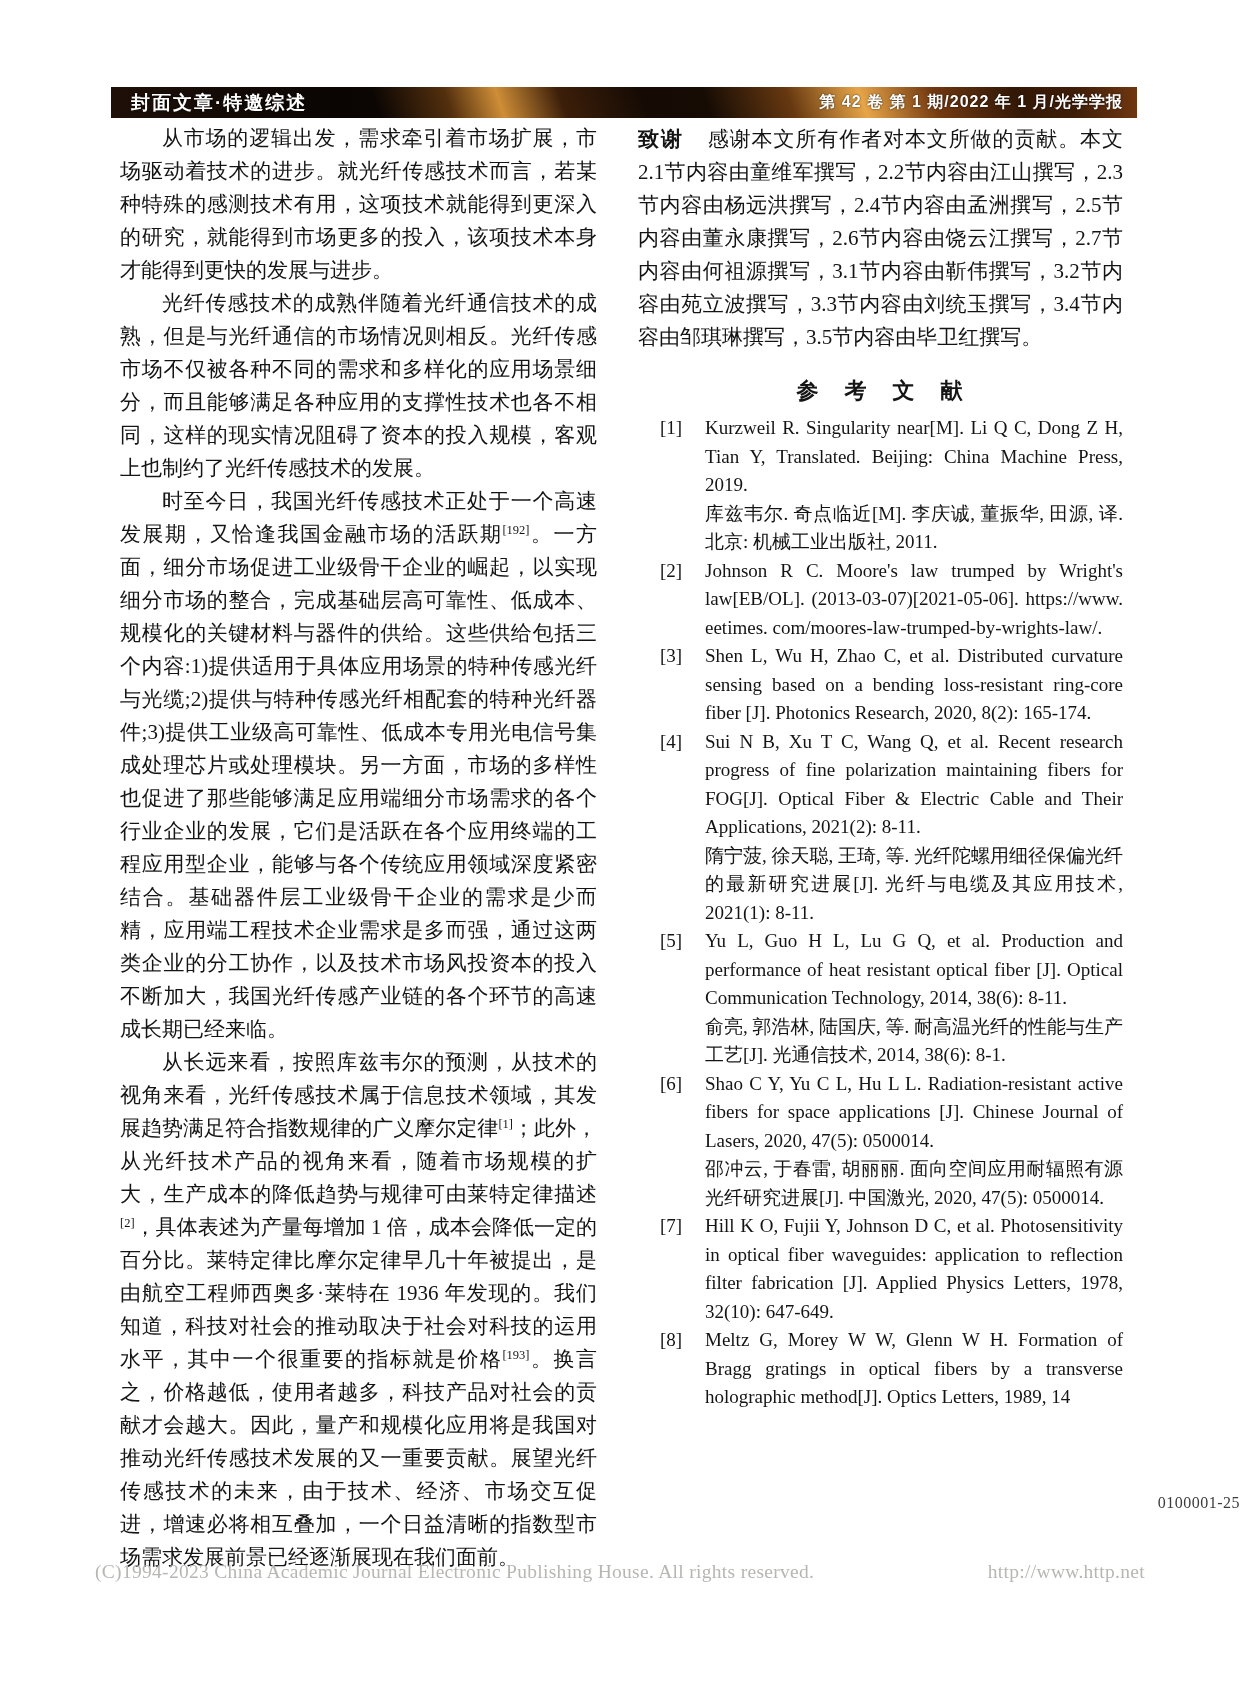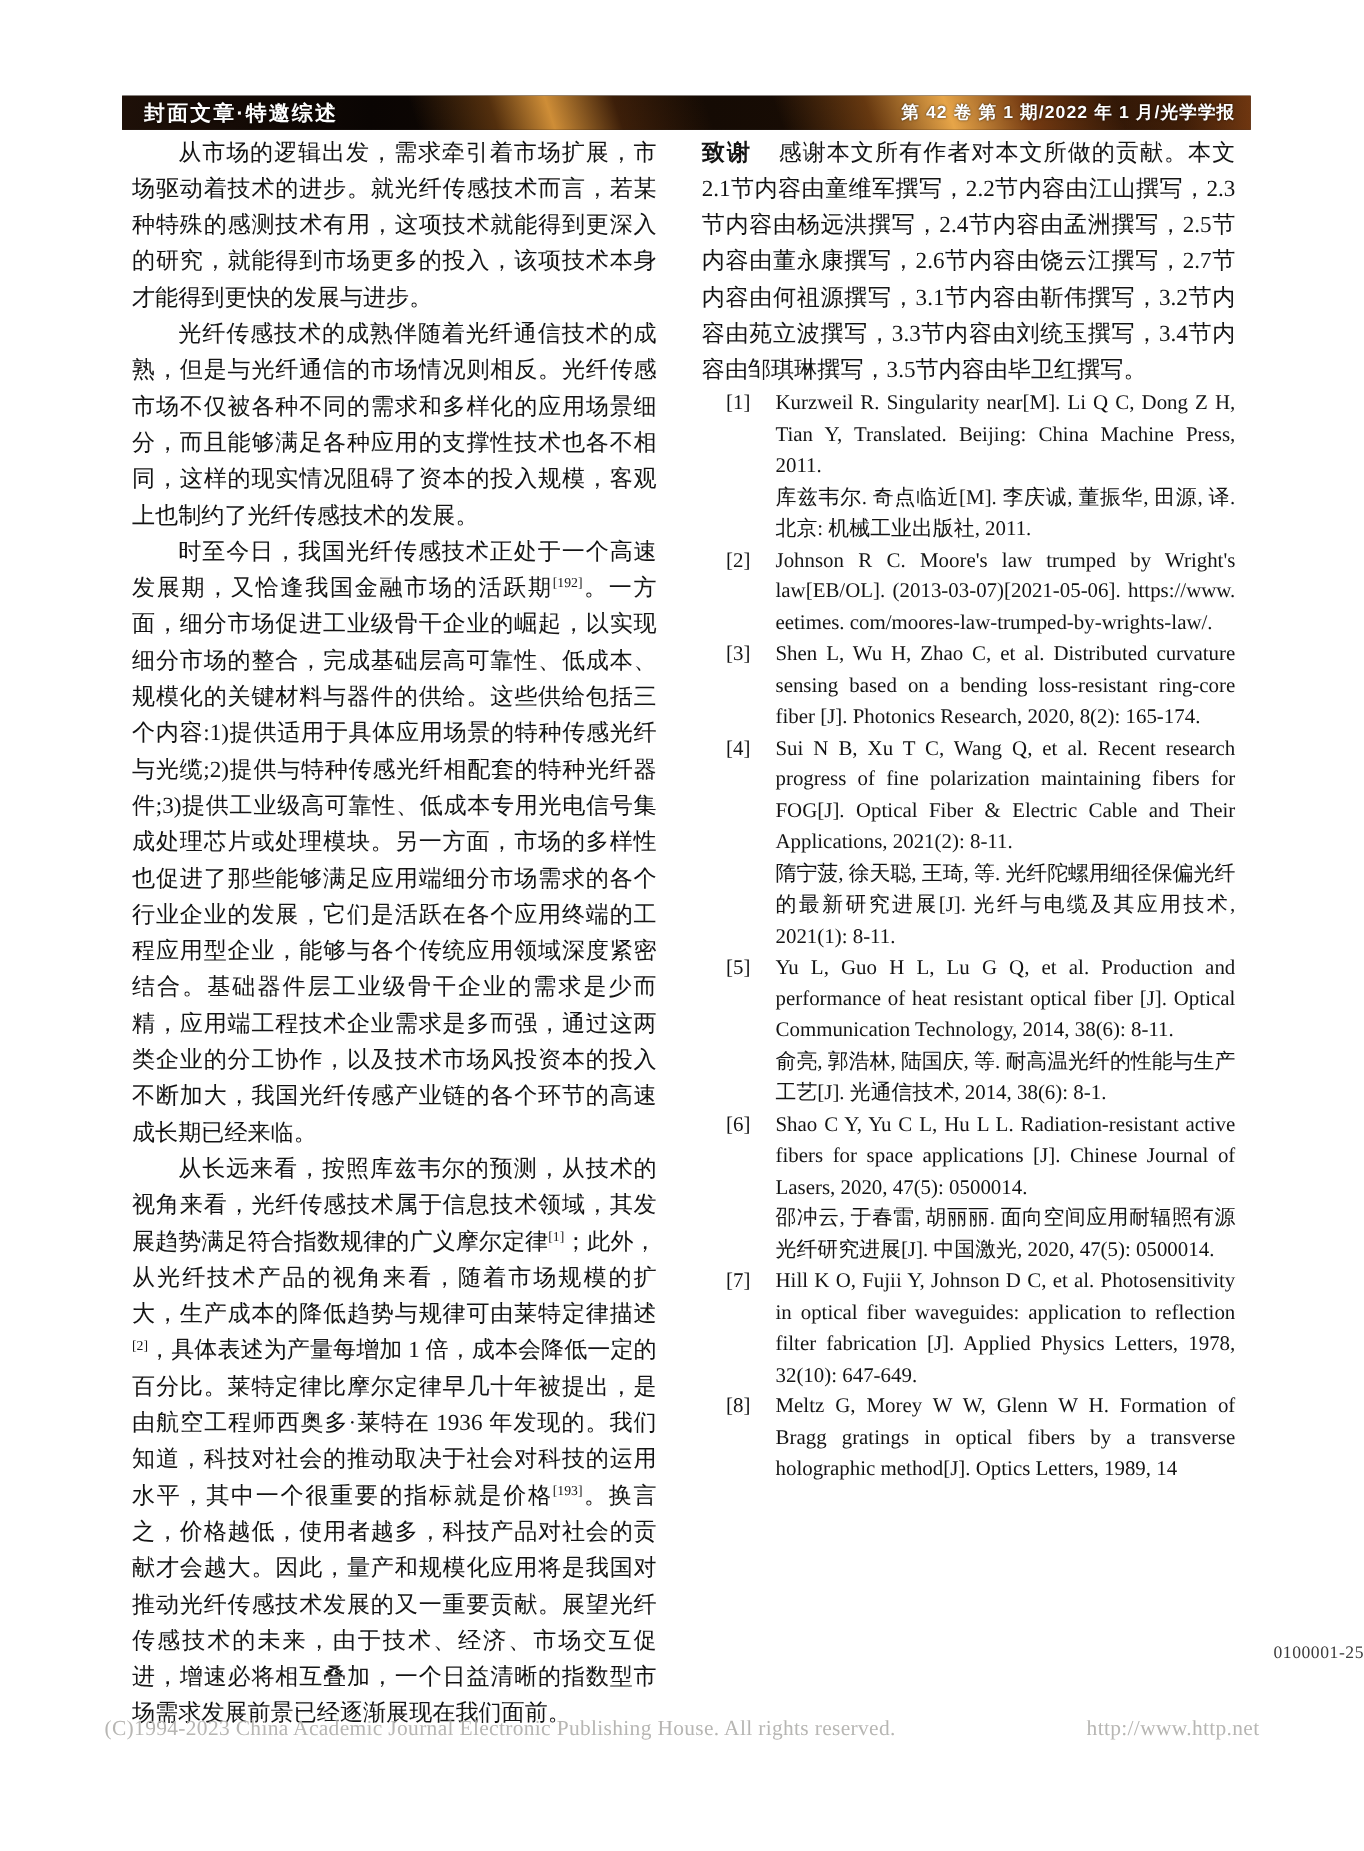--- a/index.html
+++ b/index.html
@@ -84,26 +84,27 @@
   <div class="col col-left" id="left-col">
       <p class="body-para">从市场的逻辑出发，需求牵引着市场扩展，市场驱动着技术的进步。就光纤传感技术而言，若某种特殊的感测技术有用，这项技术就能得到更深入的研究，就能得到市场更多的投入，该项技术本身才能得到更快的发展与进步。</p>
       <p class="body-para">光纤传感技术的成熟伴随着光纤通信技术的成熟，但是与光纤通信的市场情况则相反。光纤传感市场不仅被各种不同的需求和多样化的应用场景细分，而且能够满足各种应用的支撑性技术也各不相同，这样的现实情况阻碍了资本的投入规模，客观上也制约了光纤传感技术的发展。</p>
       <p class="body-para">时至今日，我国光纤传感技术正处于一个高速发展期，又恰逢我国金融市场的活跃期<sup class="cite">[192]</sup>。一方面，细分市场促进工业级骨干企业的崛起，以实现细分市场的整合，完成基础层高可靠性、低成本、规模化的关键材料与器件的供给。这些供给包括三个内容:1)提供适用于具体应用场景的特种传感光纤与光缆;2)提供与特种传感光纤相配套的特种光纤器件;3)提供工业级高可靠性、低成本专用光电信号集成处理芯片或处理模块。另一方面，市场的多样性也促进了那些能够满足应用端细分市场需求的各个行业企业的发展，它们是活跃在各个应用终端的工程应用型企业，能够与各个传统应用领域深度紧密结合。基础器件层工业级骨干企业的需求是少而精，应用端工程技术企业需求是多而强，通过这两类企业的分工协作，以及技术市场风投资本的投入不断加大，我国光纤传感产业链的各个环节的高速成长期已经来临。</p>
       <p class="body-para">从长远来看，按照库兹韦尔的预测，从技术的视角来看，光纤传感技术属于信息技术领域，其发展趋势满足符合指数规律的广义摩尔定律<sup class="cite">[1]</sup>；此外，从光纤技术产品的视角来看，随着市场规模的扩大，生产成本的降低趋势与规律可由莱特定律描述<sup class="cite">[2]</sup>，具体表述为产量每增加 1 倍，成本会降低一定的百分比。莱特定律比摩尔定律早几十年被提出，是由航空工程师西奥多·莱特在 1936 年发现的。我们知道，科技对社会的推动取决于社会对科技的运用水平，其中一个很重要的指标就是价格<sup class="cite">[193]</sup>。换言之，价格越低，使用者越多，科技产品对社会的贡献才会越大。因此，量产和规模化应用将是我国对推动光纤传感技术发展的又一重要贡献。展望光纤传感技术的未来，由于技术、经济、市场交互促进，增速必将相互叠加，一个日益清晰的指数型市场需求发展前景已经逐渐展现在我们面前。</p>
     </div>
 
   <div class="col col-right">
     <p class="ack"><span class="ack-label">致谢</span><span>感谢本文所有作者对本文所做的贡献。本文2.1节内容由童维军撰写，2.2节内容由江山撰写，2.3节内容由杨远洪撰写，2.4节内容由孟洲撰写，2.5节内容由董永康撰写，2.6节内容由饶云江撰写，2.7节内容由何祖源撰写，3.1节内容由靳伟撰写，3.2节内容由苑立波撰写，3.3节内容由刘统玉撰写，3.4节内容由邹琪琳撰写，3.5节内容由毕卫红撰写。</span></p>
 
+    <h3 class="ref-heading">参　考　文　献</h3>
 
     <div id="ref-list">
         <div class="ref">
           <span class="ref-num">[1]</span>
           <div class="ref-body">
-            <div class="ref-en">Kurzweil R. Singularity near[M]. Li Q C, Dong Z H, Tian Y, Translated. Beijing: China Machine Press, 2011.</div>
+            <div class="ref-en">Kurzweil R. Singularity near[M]. Li Q C, Dong Z H, Tian Y, Translated. Beijing: China Machine Press, 2019.</div>
             <div class="ref-zh">库兹韦尔. 奇点临近[M]. 李庆诚, 董振华, 田源, 译. 北京: 机械工业出版社, 2011.</div>
           </div>
         </div>
         <div class="ref">
           <span class="ref-num">[2]</span>
           <div class="ref-body">
             <div class="ref-en">Johnson R C. Moore's law trumped by Wright's law[EB/OL]. (2013-03-07)[2021-05-06]. https://www. eetimes. com/moores-law-trumped-by-wrights-law/.</div>
           </div>
         </div>
         <div class="ref">

